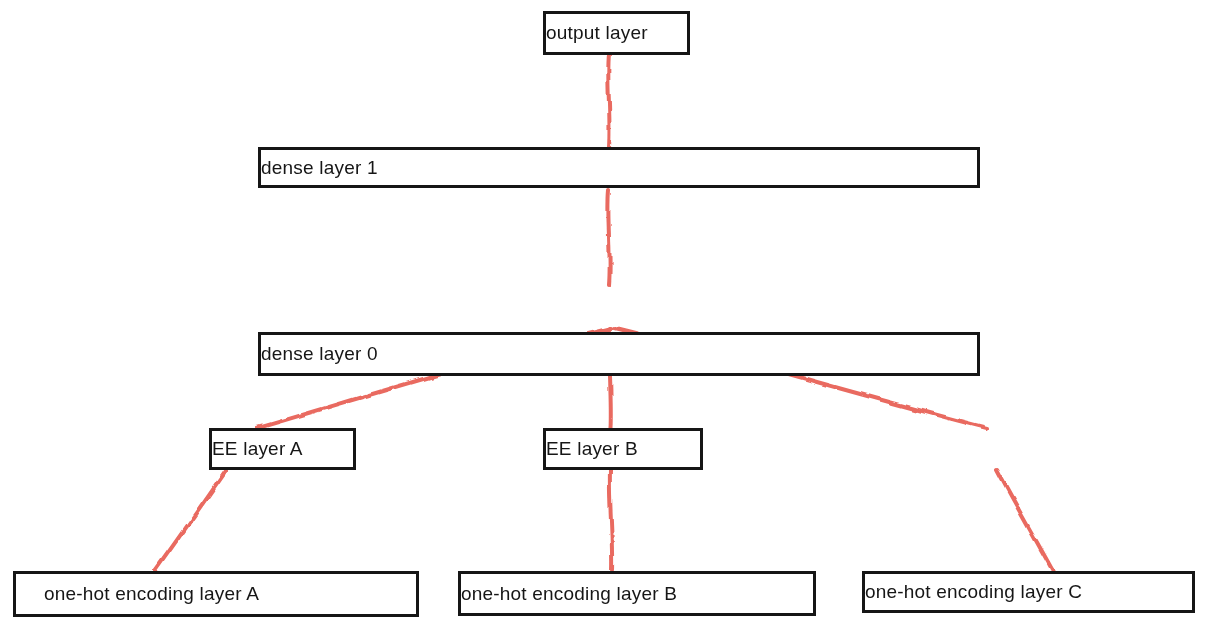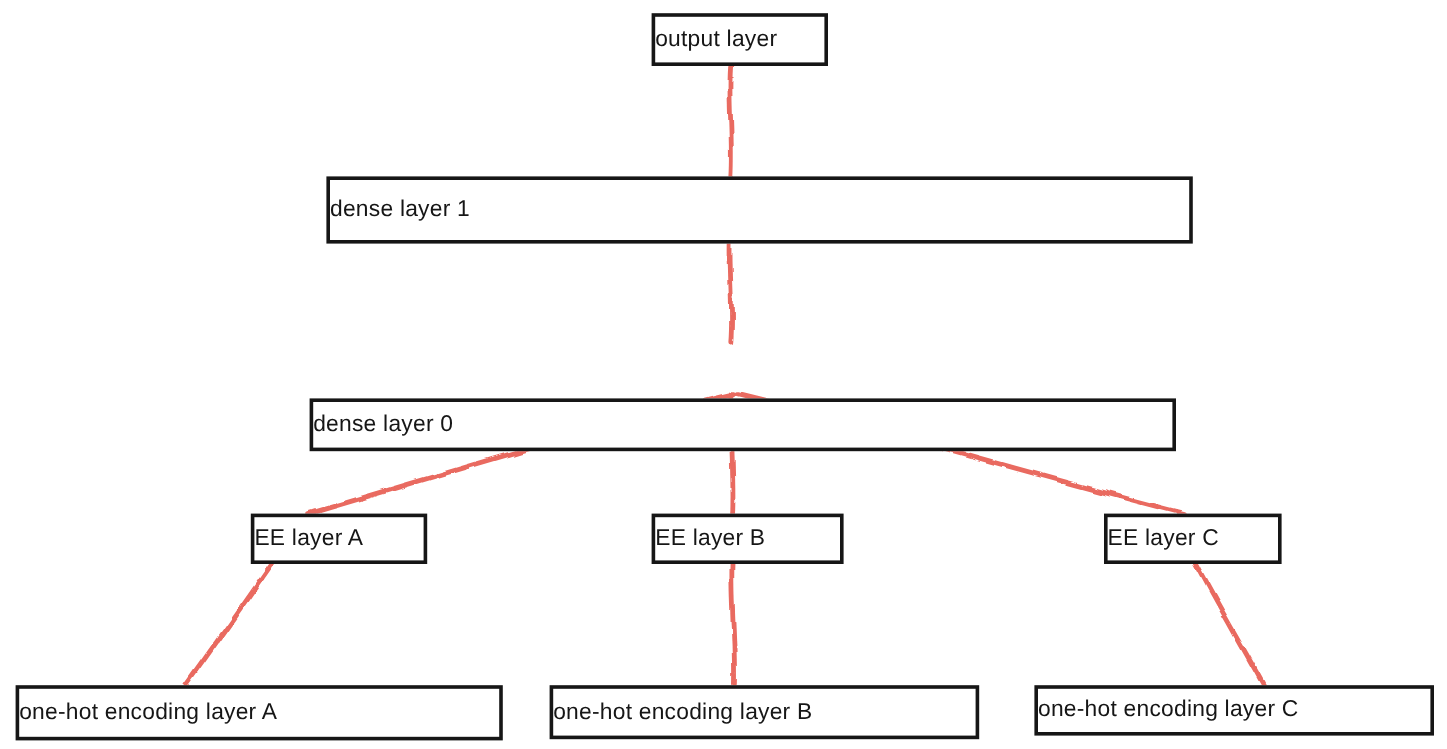--- a/index.html
+++ b/index.html
@@ -65,41 +65,38 @@
       <path d="M 226 470 C 201 506, 180 536, 155 571"></path>
       <path d="M 610 470 C 609 504, 613 540, 612 571"></path>
       <path d="M 997 470 C 1016 506, 1035 538, 1053 571"></path>
     </g>
   </svg>
 
   <div class="node" style="left:543px; top:11px;  width:147px; height:44px;">
     <span>output layer</span>
   </div>
 
-  <div class="node" style="left:272px; top:147px; width:722px; height:56px;">
+  <div class="node" style="left:258px; top:147px; width:722px; height:41px;">
     <span>dense layer 1</span>
   </div>
 
   <div class="node" style="left:258px; top:284px; width:722px; height:44px;margin-top:48px;">
     <span>dense layer 0</span>
   </div>
 
   <div class="node" style="left:165px; top:428px; width:147px; height:42px;margin-left:44px;">
     <span>EE layer A</span>
   </div>
 
   <div class="node" style="left:543px; top:428px; width:160px; height:42px;">
     <span>EE layer B</span>
   </div>
 
-  <div class="node" style="left:920px; top:428px; width:148px; height:42px;">
-    <span>EE layer C</span>
-  </div>
 
-  <div class="node" style="left:13px;  top:571px; width:406px; height:46px;">
+  <div class="node" style="left:13px;  top:571px; width:406px; height:46px;padding-left:28px;">
     <span>one-hot encoding layer A</span>
   </div>
 
   <div class="node" style="left:458px; top:571px; width:358px; height:45px;">
     <span>one-hot encoding layer B</span>
   </div>
 
   <div class="node" style="left:862px; top:571px; width:333px; height:42px;">
     <span>one-hot encoding layer C</span>
   </div>

